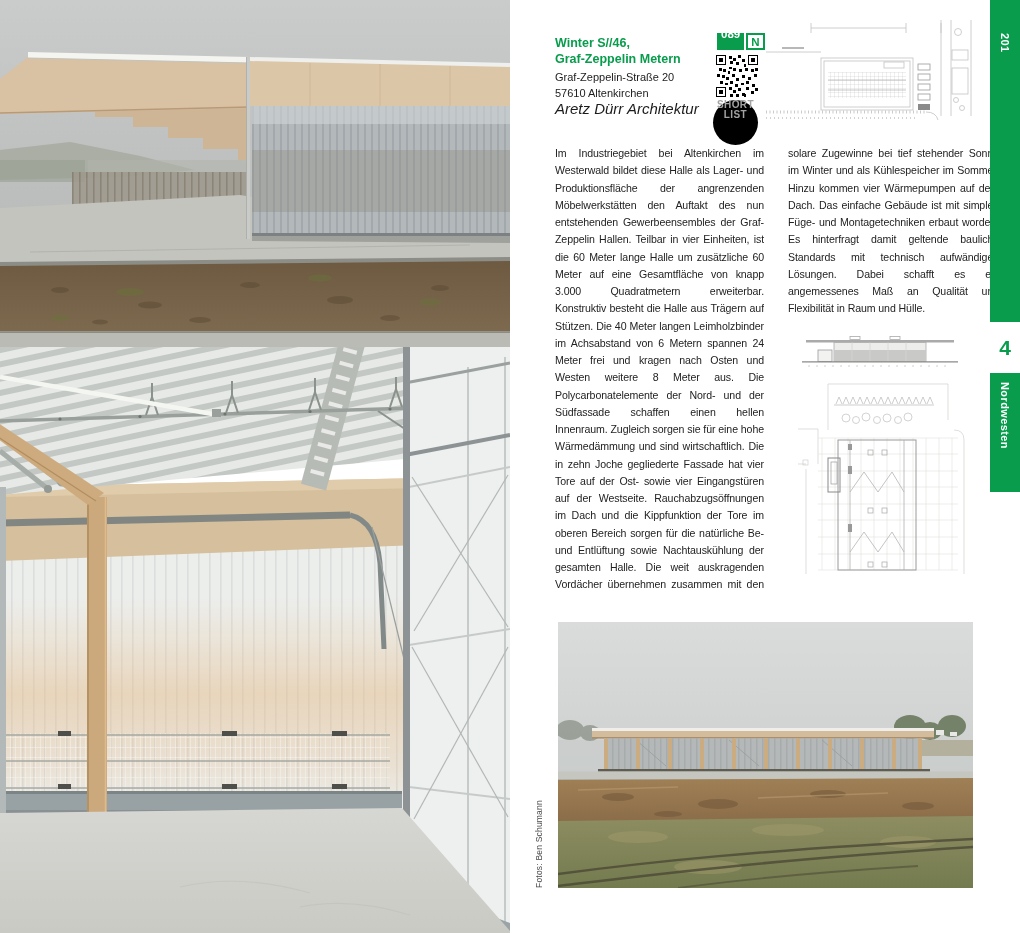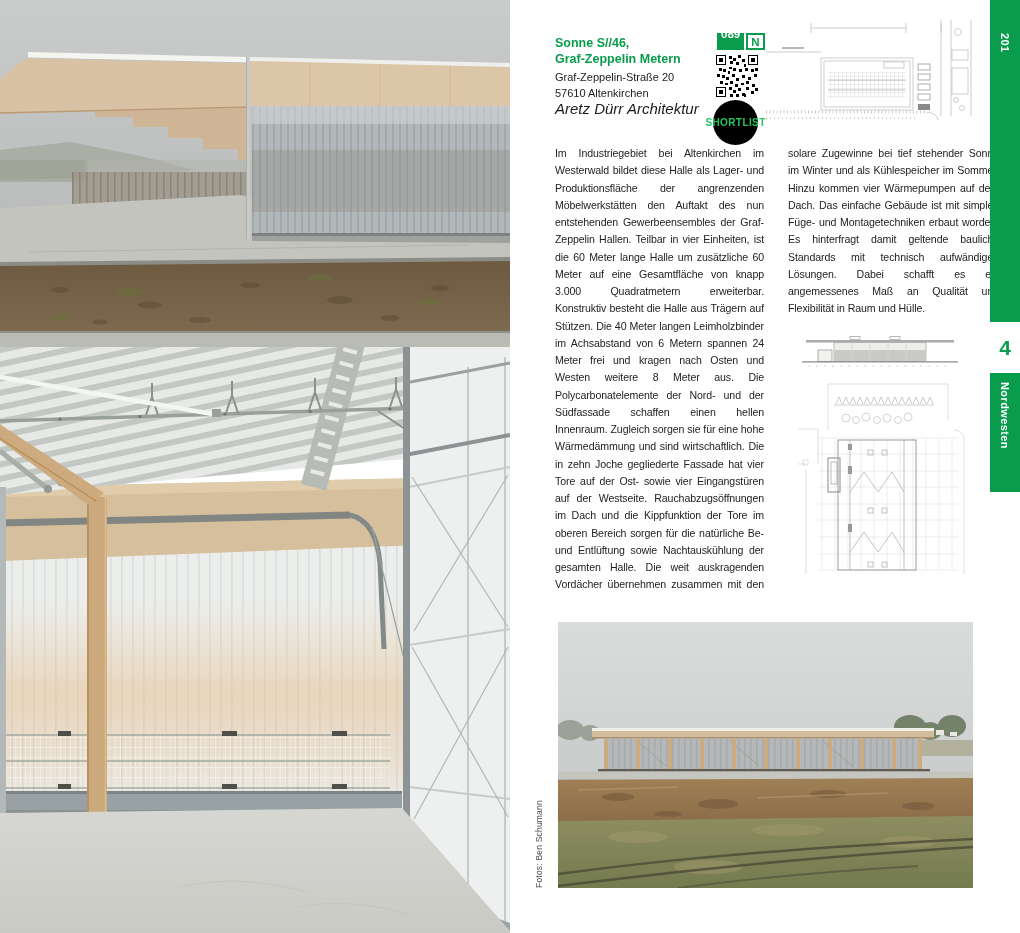--- a/index.html
+++ b/index.html
@@ -18,22 +18,22 @@
   .project-header{left:555px;top:36px;width:160px;}
   .title-line{color:var(--green);font-weight:bold;font-size:12.5px;line-height:15.5px;}
   .addr-line{color:#1c1c1c;font-size:11px;line-height:15.5px;}
   .architect{color:#1c1c1c;font-size:15px;line-height:15.5px;font-style:italic;}
   .title-block{margin-bottom:3px;}
 
   .badge{left:717px;top:33px;display:flex;align-items:stretch;height:17px;}
   .badge-num{background:var(--green);color:#fff;font-weight:bold;font-size:11.5px;padding:1px 4px 16px;display:flex;align-items:center;}
   .badge-letter{background:#fff;color:var(--green);border:2px solid var(--green);font-weight:bold;font-size:11.5px;padding:0 3px;margin-left:2px;display:flex;align-items:center;}
   .qr{left:716px;top:55px;width:42px;height:42px;}
-  .shortlist{left:713px;top:100px;width:45px;height:45px;border-radius:50%;background:#000;color:#22c55e;
-    display:flex;flex-direction:row;align-items:center;justify-content:center;}
+  .shortlist{left:713px;top:100px;width:45px;height:45px;border-radius:50%;background:#000;color:#a3a3a3;
+    display:flex;flex-direction:column;align-items:center;}
   .shortlist span{font-weight:bold;font-size:10px;line-height:10px;letter-spacing:.4px;}
 
   
   .col{font-size:10.6px;line-height:17.25px;color:#222;text-align:justify;letter-spacing:-0.1px;
     -webkit-hyphens:auto;hyphens:auto;}
   .col1{left:555px;top:145px;width:209px;height:450px;overflow:hidden;}
   .col2{left:788px;top:145px;width:211px;height:180px;overflow:hidden;}
 
   
   .drawing-plan{left:766px;top:20px;width:212px;height:102px;}
@@ -253,21 +253,21 @@
       <g stroke="#c2c3bd" stroke-width="1.2" fill="none" opacity=".7">
         <path d="M180,540 q60,-14 130,6"></path>
           <path d="M300,560 q50,-10 110,8"></path>
       </g>
       <rect x="0" y="140" width="6" height="326" fill="#b3b9b9"></rect>
     </svg>
   </figure>
 
   <header class="abs project-header">
     <div class="title-block">
-      <div class="title-line">Sonne S//46,</div>
+      <div class="title-line">Winter S//46,</div>
       <div class="title-line">Graf-Zeppelin Metern</div>
     </div>
     <div class="addr-line">Graf-Zeppelin-Straße 20</div>
     <div class="addr-line">57610 Altenkirchen</div>
     <div class="architect">Aretz Dürr Architektur</div>
   </header>
 
   <div class="abs badge">
     <span class="badge-num">089</span>
     <span class="badge-letter">N</span>

